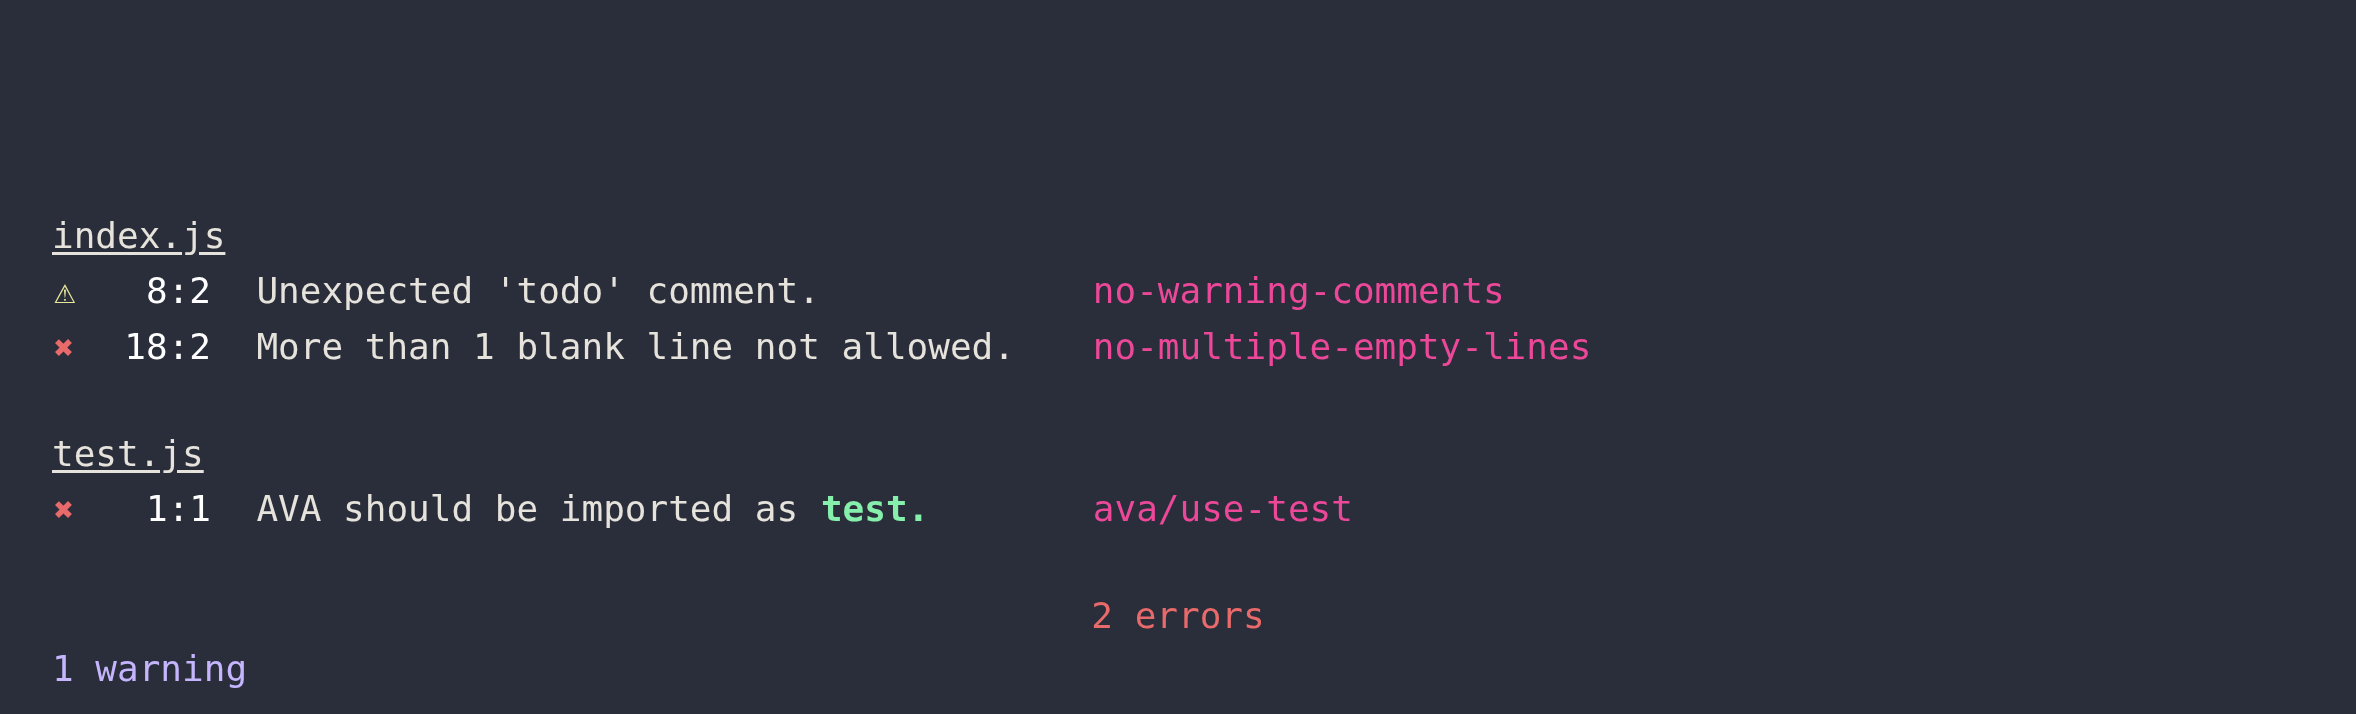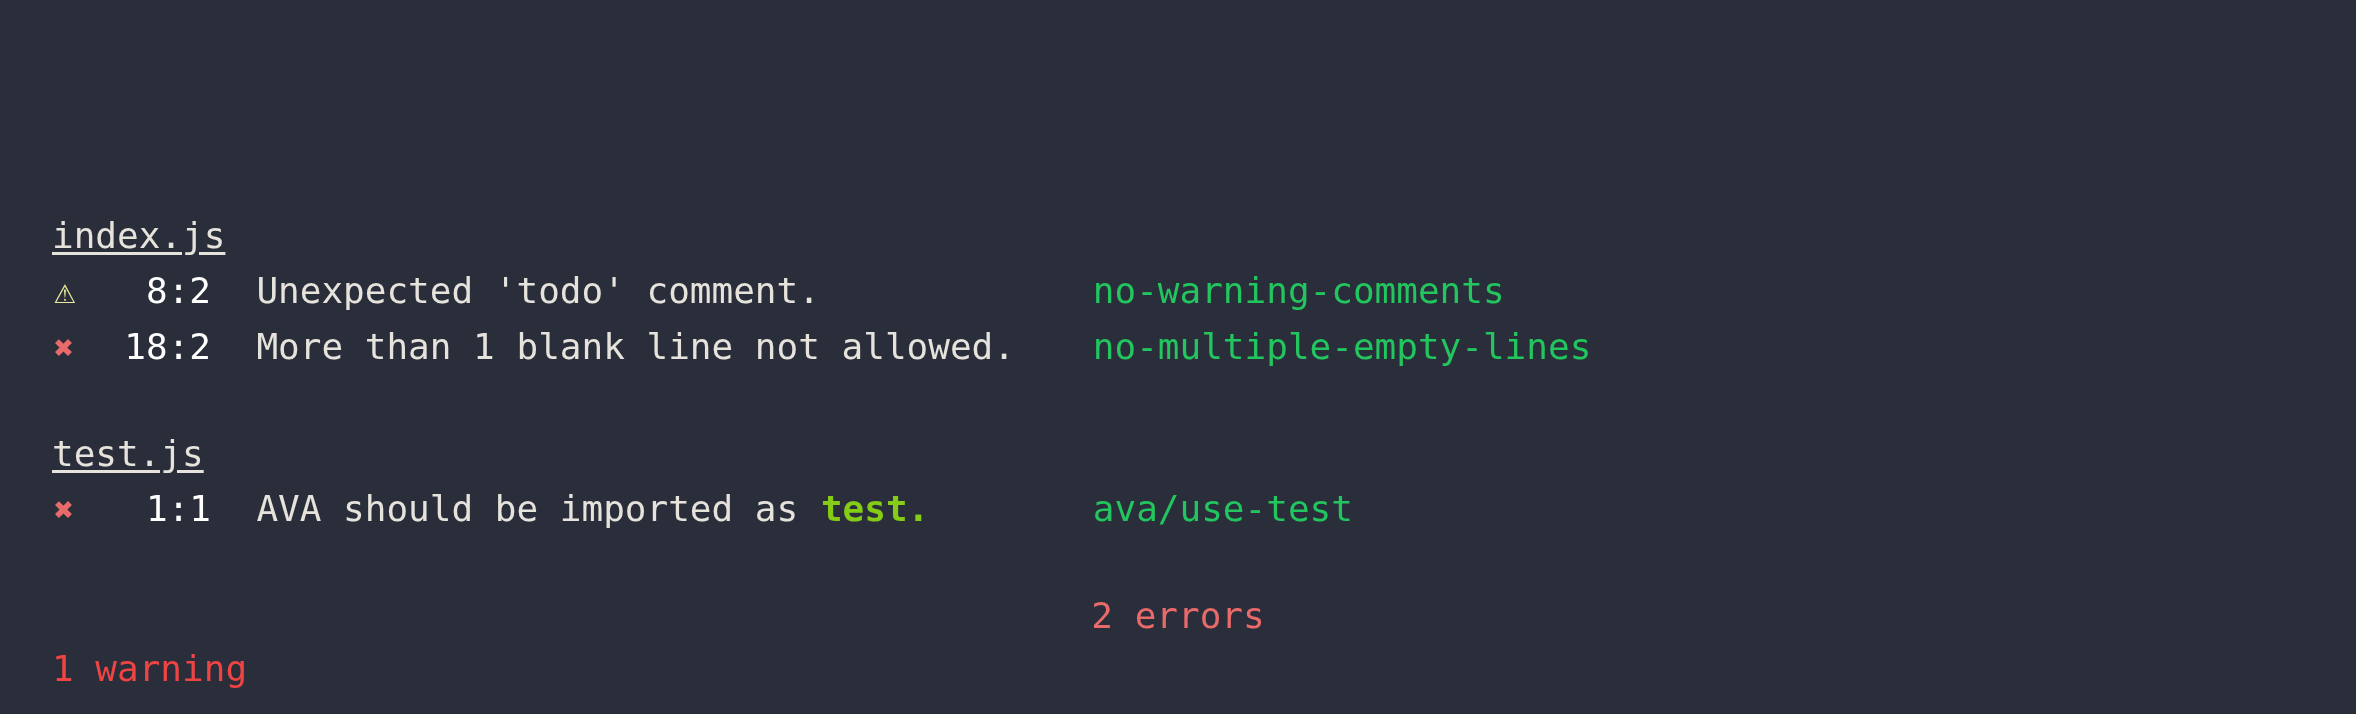--- a/index.html
+++ b/index.html
@@ -43,27 +43,27 @@
     display: inline-block;
     width: 6ch;
     padding-right: 0;
   }
   .msg {
     color: #e6e3dc;
     display: inline-block;
     padding-left: 2ch;
     width: 40ch;
   }
-  .msg b { font-weight: 700; color: #84cc16; text-align: center; }
+  .msg b { font-weight: 700; color: #86efac; text-align: center; }
   .rule {
-    color: #22c55e;
+    color: #ec4899;
     padding-left: 0.5ch;
   }
   .summary-errors { color: #e96a6a; text-align: center; }
-  .summary-warnings { color: #ef4444; }
+  .summary-warnings { color: #c4b5fd; }
   .spacer { height: 1.45em; }
 </style>
 </head>
 <body>
 
 
 <div id="output"><div class="file-header">index.js</div><div class="row"><span class="icon-cell"><span class="warning-icon">⚠</span></span><span class="loc">8:2</span><span class="msg">Unexpected 'todo' comment.</span><span class="rule">no-warning-comments</span></div><div class="row"><span class="icon-cell"><span class="error-icon">✖</span></span><span class="loc">18:2</span><span class="msg">More than 1 blank line not allowed.</span><span class="rule">no-multiple-empty-lines</span></div><div class="spacer"></div><div class="file-header">test.js</div><div class="row"><span class="icon-cell"><span class="error-icon">✖</span></span><span class="loc">1:1</span><span class="msg">AVA should be imported as <b>test.</b></span><span class="rule">ava/use-test</span></div><div class="spacer"></div><div class="summary-errors">2 errors</div><div class="summary-warnings">1 warning</div></div>
 
 
 

